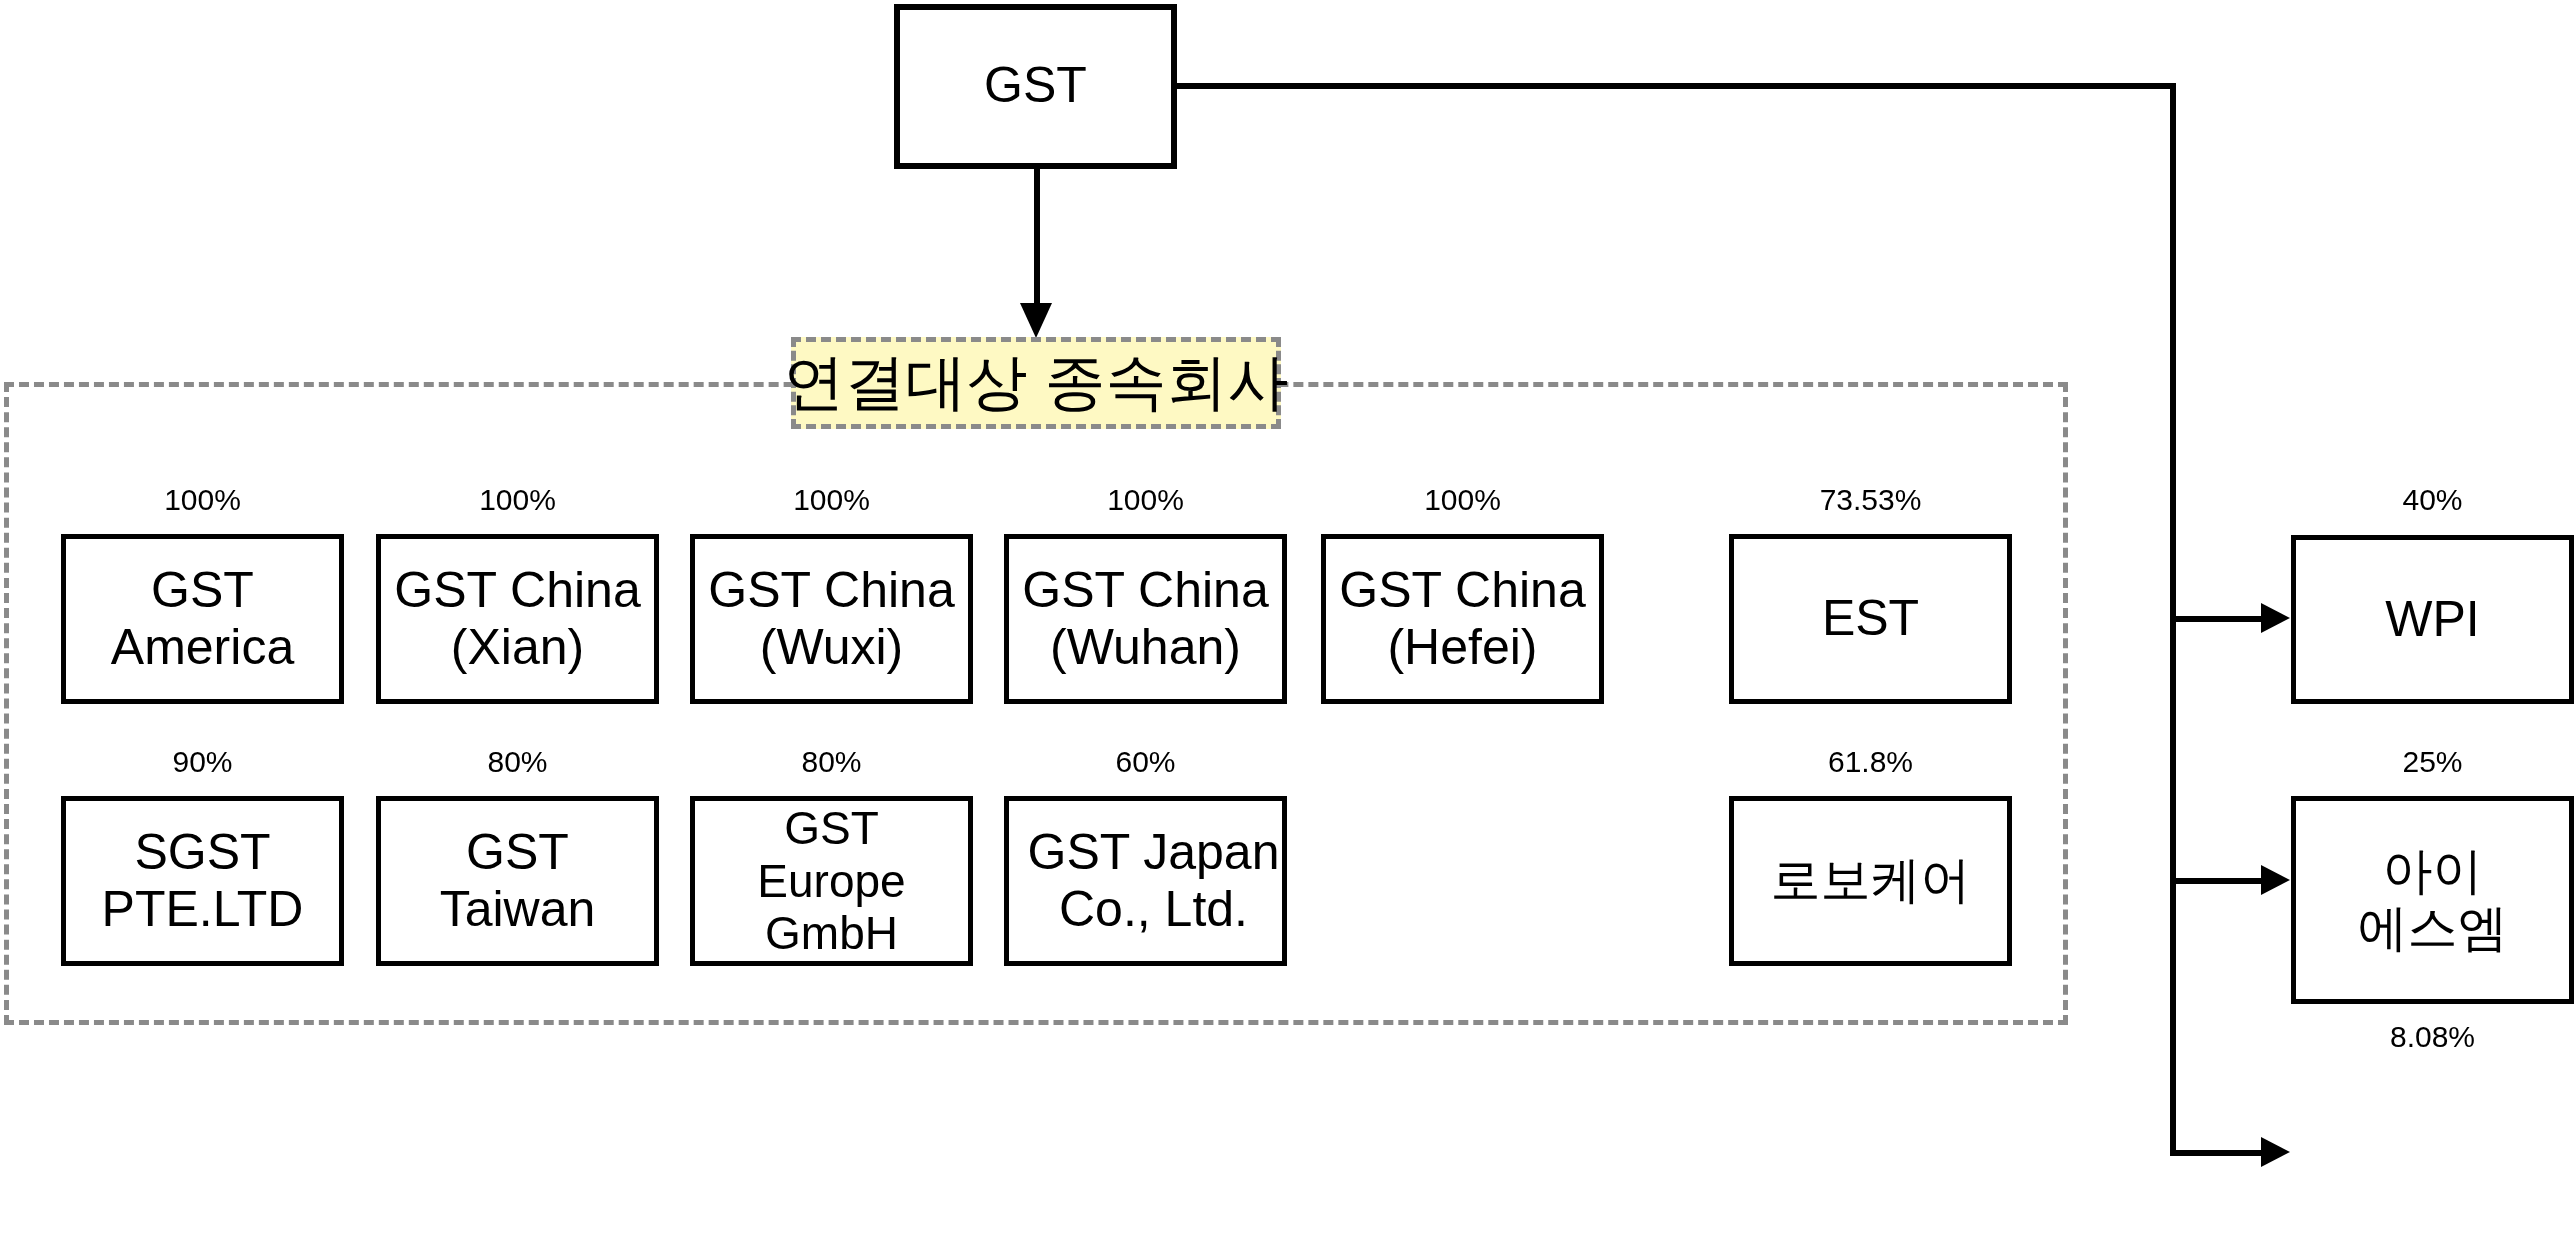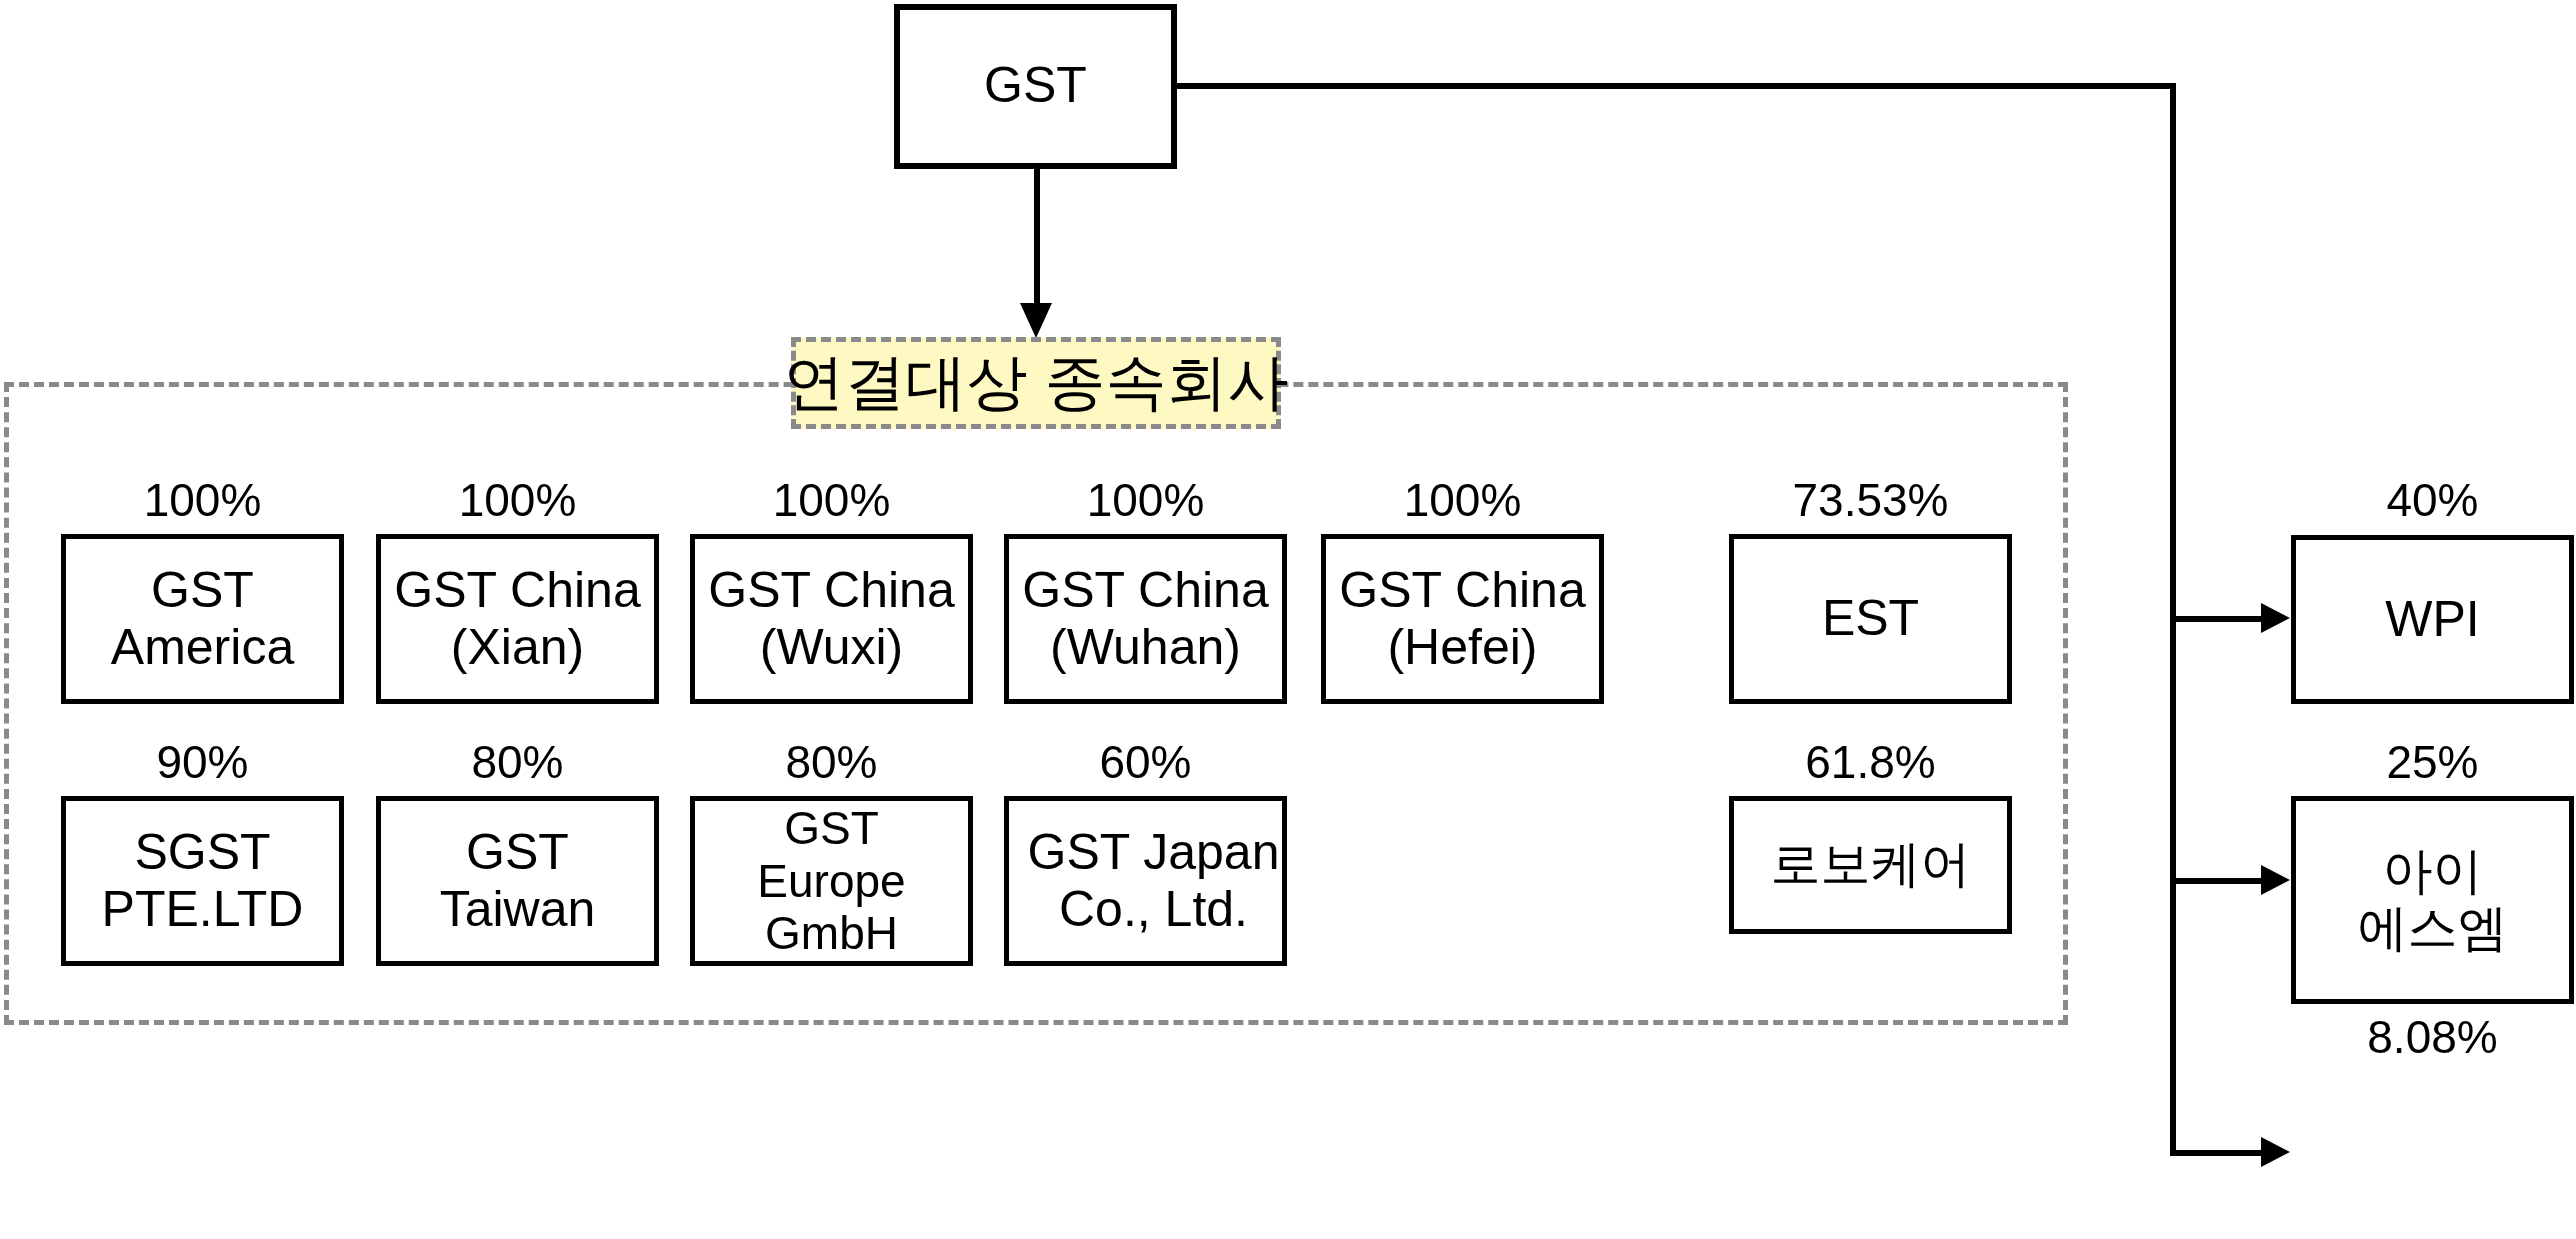--- a/index.html
+++ b/index.html
@@ -21,21 +21,21 @@
     justify-content:center;
     text-align:center;
     font-size:50px;
     line-height:1.15;
     white-space:pre-line;
     box-sizing:border-box;
   }
   .root-box{border-width:6.4px;}
   .pct{
     position:absolute;
-    font-size:46px;
+    font-size:30px;
     line-height:50px;
     text-align:center;
     white-space:nowrap;
   }
   .hline,.vline{position:absolute;background:#000;}
   .arrow-down{
     position:absolute;width:0;height:0;
     border-left:16.5px solid transparent;
     border-right:16.5px solid transparent;
     border-top:35px solid #000;
@@ -149,21 +149,21 @@
 GmbH</span>
   </div>
 
   <div class="pct" style="left:1004px;top:737px;width:283px;">60%</div>
   <div class="box" style="left:1004px;top:796px;width:283px;height:170px;padding-left:16px;">
     <span>GST Japan
 Co., Ltd.</span>
   </div>
 
   <div class="pct" style="left:1729px;top:737px;width:283px;">61.8%</div>
-  <div class="box" style="left:1729px;top:796px;width:283px;height:138px;">
+  <div class="box" style="left:1729px;top:796px;width:283px;height:170px;">
     <span>로보케어</span>
   </div>
 
   <div class="pct" style="left:2291px;top:475px;width:283px;">40%</div>
   <div class="box" style="left:2291px;top:535px;width:283px;height:169px;">
     <span>WPI</span>
   </div>
 
   <div class="pct" style="left:2291px;top:737px;width:283px;">25%</div>
   <div class="box" style="left:2291px;top:796px;width:283px;height:208px;">

